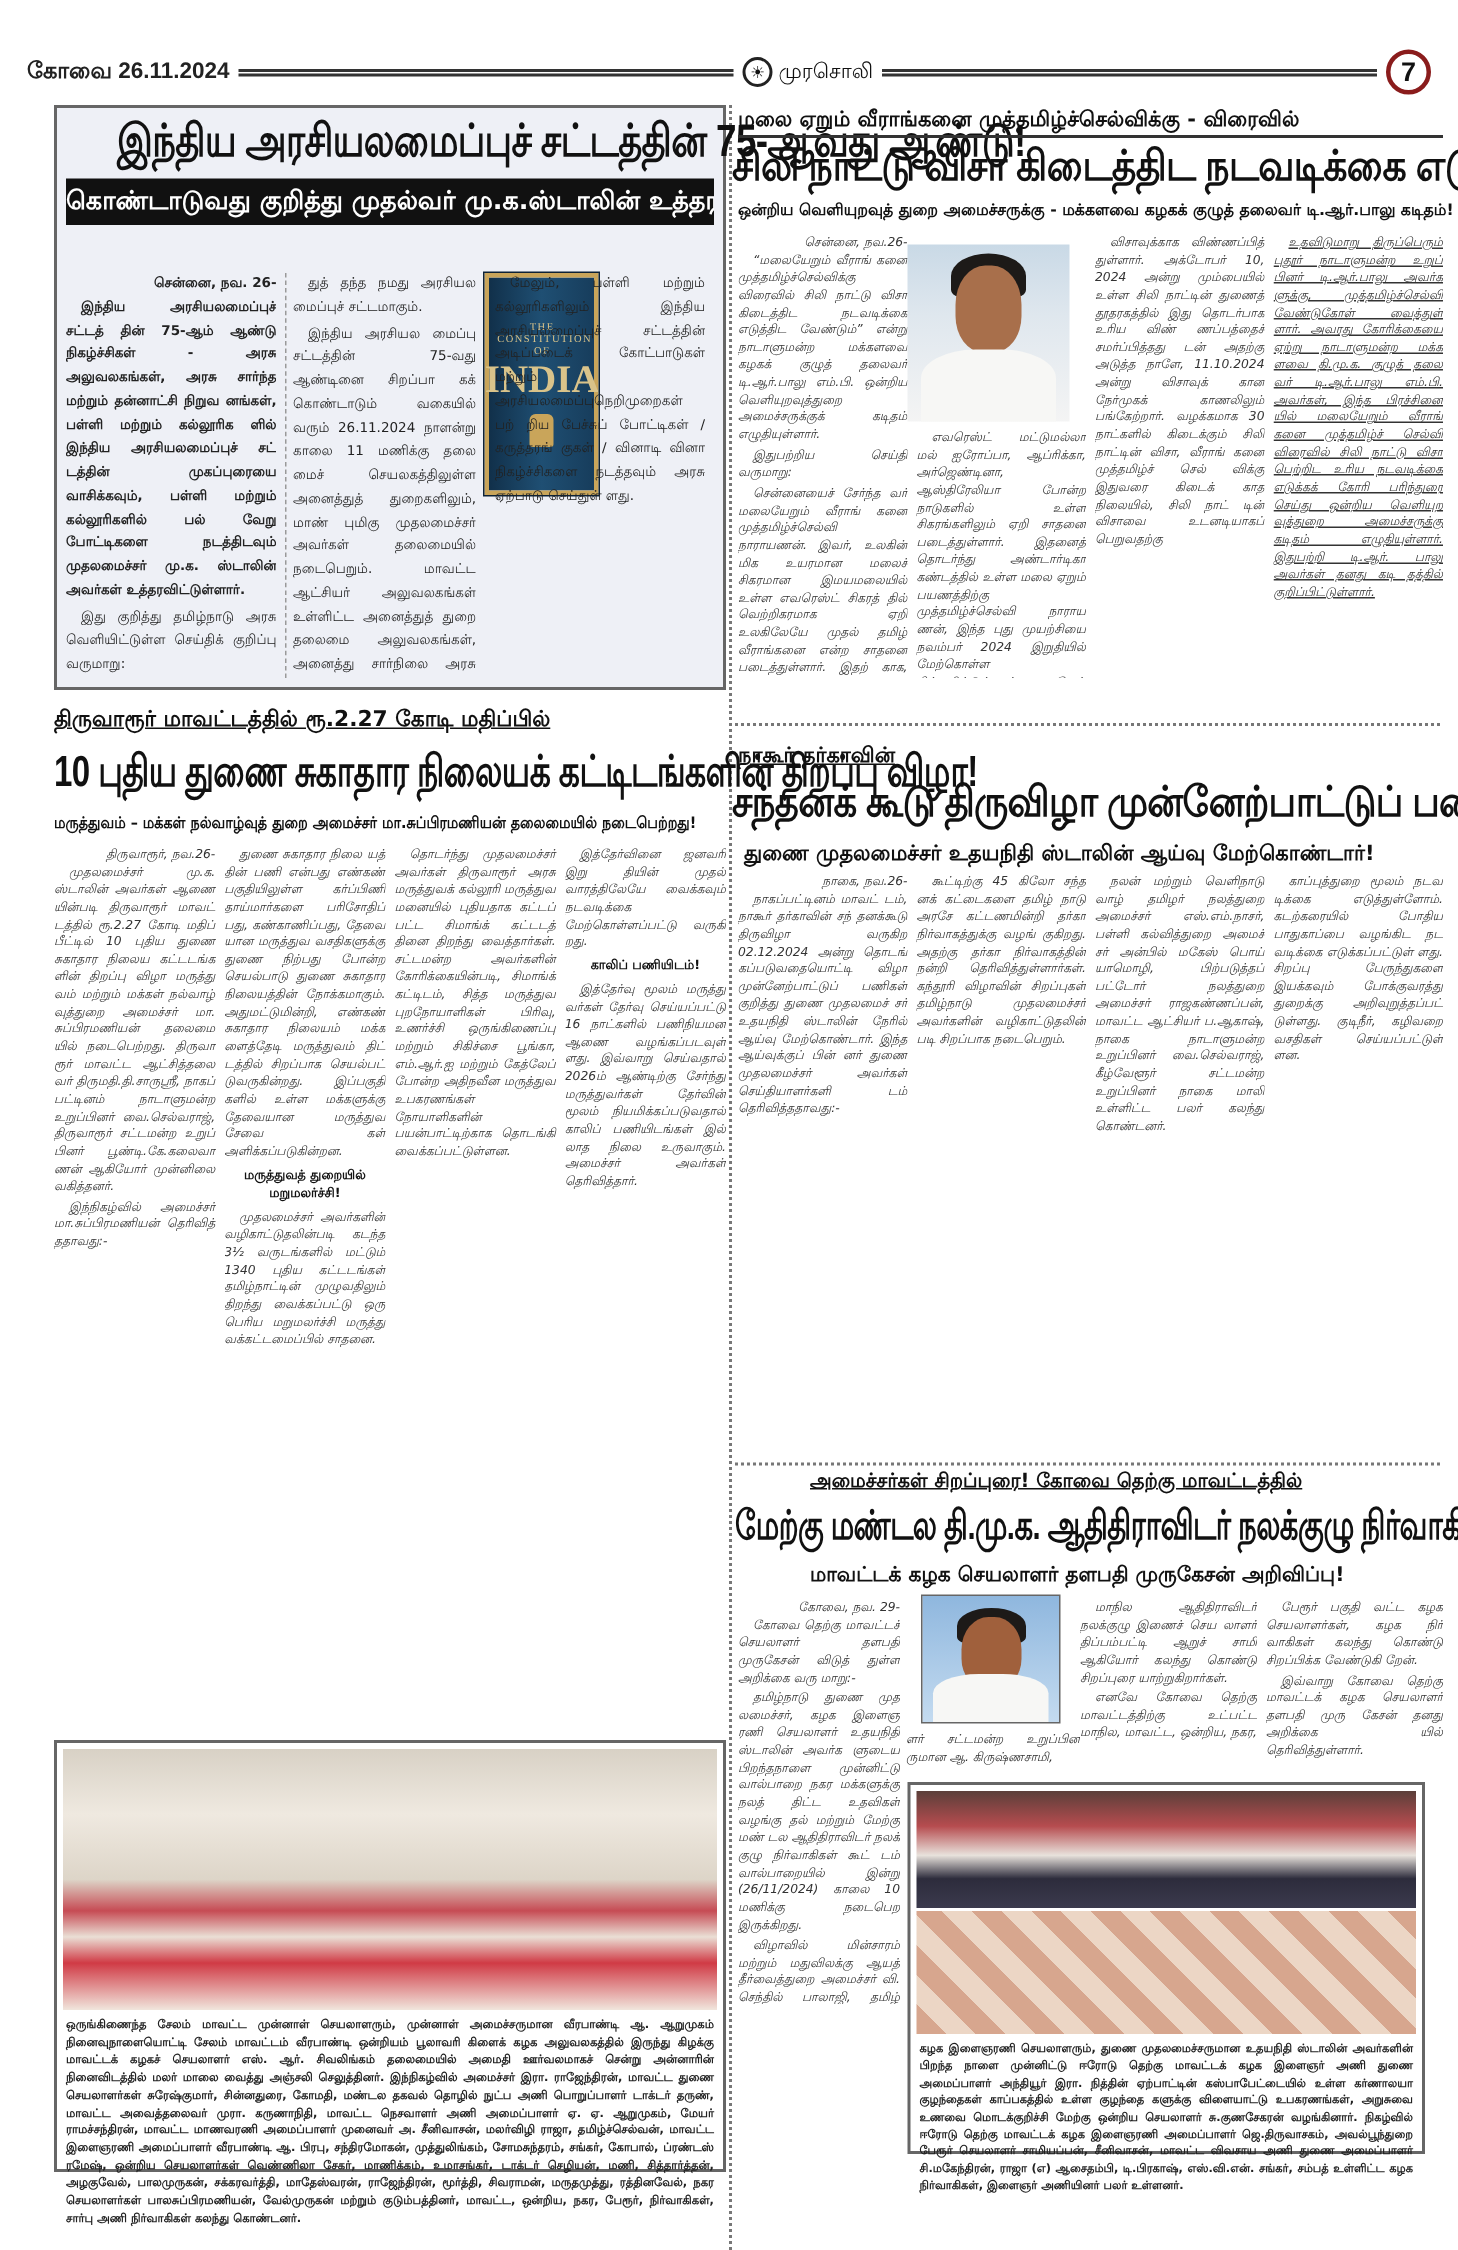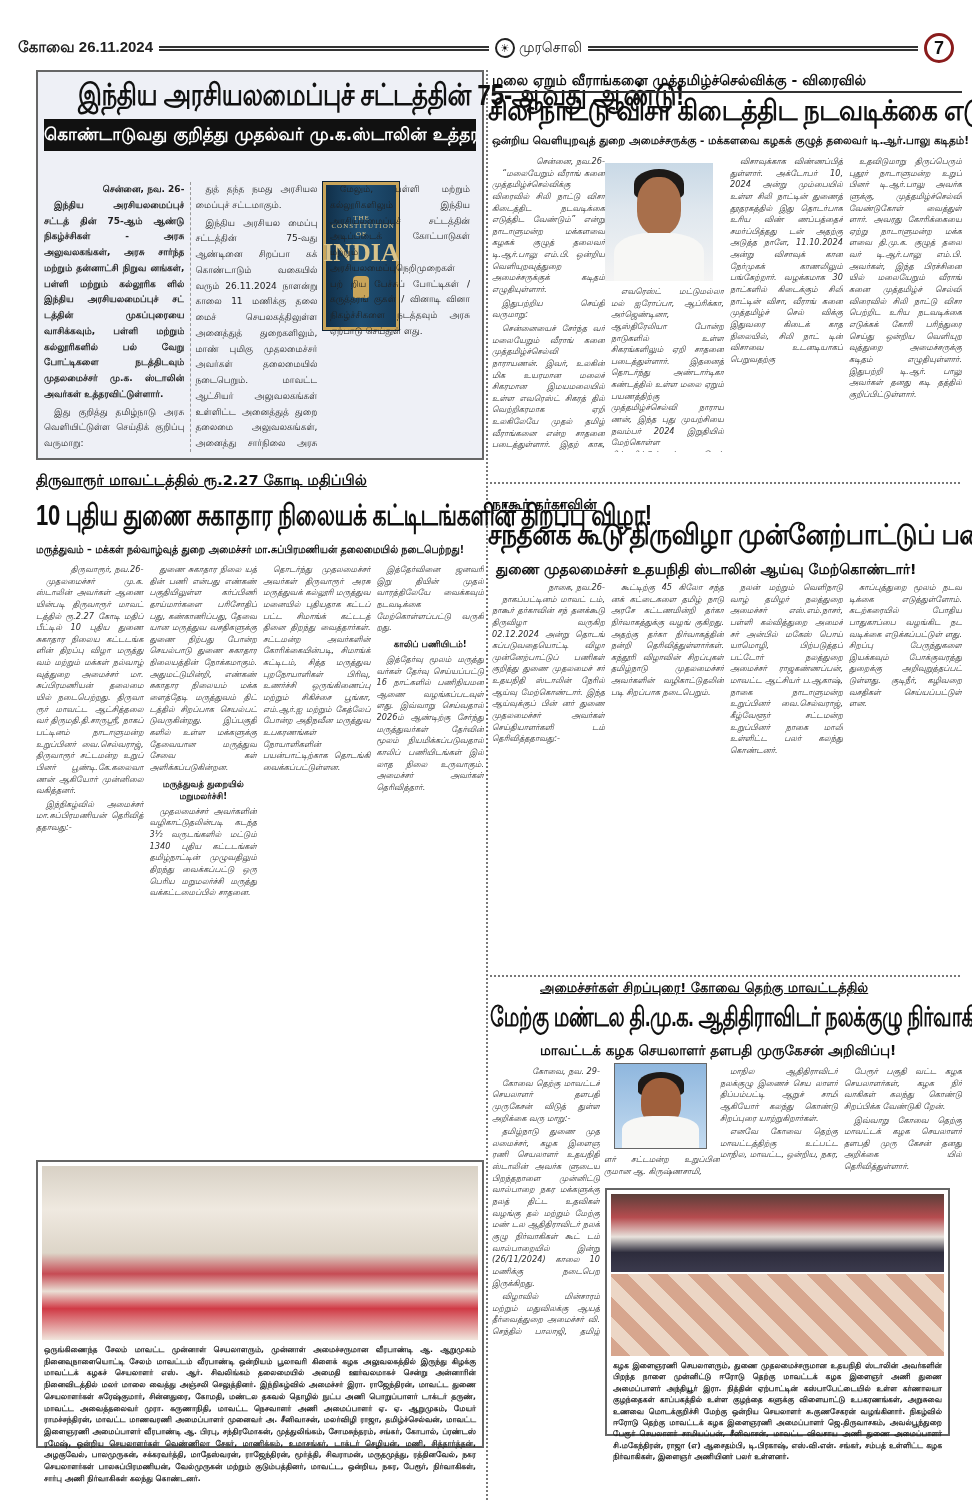--- a/index.html
+++ b/index.html
@@ -99,21 +99,21 @@
       <p>“மலையேறும் வீராங் கனை முத்தமிழ்ச்செல்விக்கு விரைவில் சிலி நாட்டு விசா கிடைத்திட நடவடிக்கை எடுத்திட வேண்டும்” என்று நாடாளுமன்ற மக்களவை கழகக் குழுத் தலைவர் டி.ஆர்.பாலு எம்.பி. ஒன்றிய வெளியுறவுத்துறை அமைச்சருக்குக் கடிதம் எழுதியுள்ளார்.</p>
       <p>இதுபற்றிய செய்தி வருமாறு:</p>
       <p>சென்னையைச் சேர்ந்த வர் மலையேறும் வீராங் கனை முத்தமிழ்ச்செல்வி நாராயணன். இவர், உலகின் மிக உயரமான மலைச் சிகரமான இமயமலையில் உள்ள எவரெஸ்ட் சிகரத் தில் வெற்றிகரமாக ஏறி உலகிலேயே முதல் தமிழ் வீராங்கனை என்ற சாதனை படைத்துள்ளார். இதற் காக, 2023-ஆம் ஆண்டில் வழங்கி பெருமைப்படுத்தி உள்ளது.</p>
     </div>
     <div class="col" style="flex:1; padding-top:130px;">
       <p>எவரெஸ்ட் மட்டுமல்லா மல் ஐரோப்பா, ஆப்ரிக்கா, அர்ஜெண்டினா, ஆஸ்திரேலியா போன்ற நாடுகளில் உள்ள சிகரங்களிலும் ஏறி சாதனை படைத்துள்ளார். இதனைத் தொடர்ந்து அண்டார்டிகா கண்டத்தில் உள்ள மலை ஏறும் பயணத்திற்கு முத்தமிழ்ச்செல்வி நாராய ணன், இந்த புது முயற்சியை நவம்பர் 2024 இறுதியில் மேற்கொள்ள திட்டமிட்டுள்ளார். இதன் பொருட்டு முத்த மிழ்ச்செல்வி, சிலி நாட்டின்</p>
     </div>
     <div class="col" style="flex:1;">
       <p>விசாவுக்காக விண்ணப்பித் துள்ளார். அக்டோபர் 10, 2024 அன்று மும்பையில் உள்ள சிலி நாட்டின் துணைத் தூதரகத்தில் இது தொடர்பாக உரிய விண் ணப்பத்தைச் சமர்ப்பித்தது டன் அதற்கு அடுத்த நாளே, 11.10.2024 அன்று விசாவுக் கான நேர்முகக் காணலிலும் பங்கேற்றார். வழக்கமாக 30 நாட்களில் கிடைக்கும் சிலி நாட்டின் விசா, வீராங் கனை முத்தமிழ்ச் செல் விக்கு இதுவரை கிடைக் காத நிலையில், சிலி நாட் டின் விசாவை உடனடியாகப் பெறுவதற்கு</p>
     </div>
-    <div class="col" style="flex:1;">
+    <div class="col" style="flex:1;text-decoration:underline;">
       <p>உதவிடுமாறு திருப்பெரும் புதூர் நாடாளுமன்ற உறுப் பினர் டி.ஆர்.பாலு அவர்க ளுக்கு, முத்தமிழ்ச்செல்வி வேண்டுகோள் வைத்துள் ளார். அவரது கோரிக்கையை ஏற்று நாடாளுமன்ற மக்க ளவை தி.மு.க. குழுத் தலை வர் டி.ஆர்.பாலு எம்.பி. அவர்கள், இந்த பிரச்சினை யில் மலையேறும் வீராங் கனை முத்தமிழ்ச் செல்வி விரைவில் சிலி நாட்டு விசா பெற்றிட உரிய நடவடிக்கை எடுக்கக் கோரி பரிந்துரை செய்து ஒன்றிய வெளியுற வுத்துறை அமைச்சருக்கு கடிதம் எழுதியுள்ளார். இதுபற்றி டி.ஆர். பாலு அவர்கள் தனது கடி தத்தில் குறிப்பிட்டுள்ளார்.</p>
     </div>
   </div>
   <div class="portrait" style="left:605px; top:163px; width:108px; height:118px;">
     <div class="hair" style="top:6px; width:50px; height:30px;"></div>
     <div class="face" style="top:14px; width:44px; height:58px;"></div>
     <div class="shirt" style="height:48px;"></div>
   </div>
   <div class="dotted-h" style="left:490px; top:482px; width:470px;"></div>
 </div>

